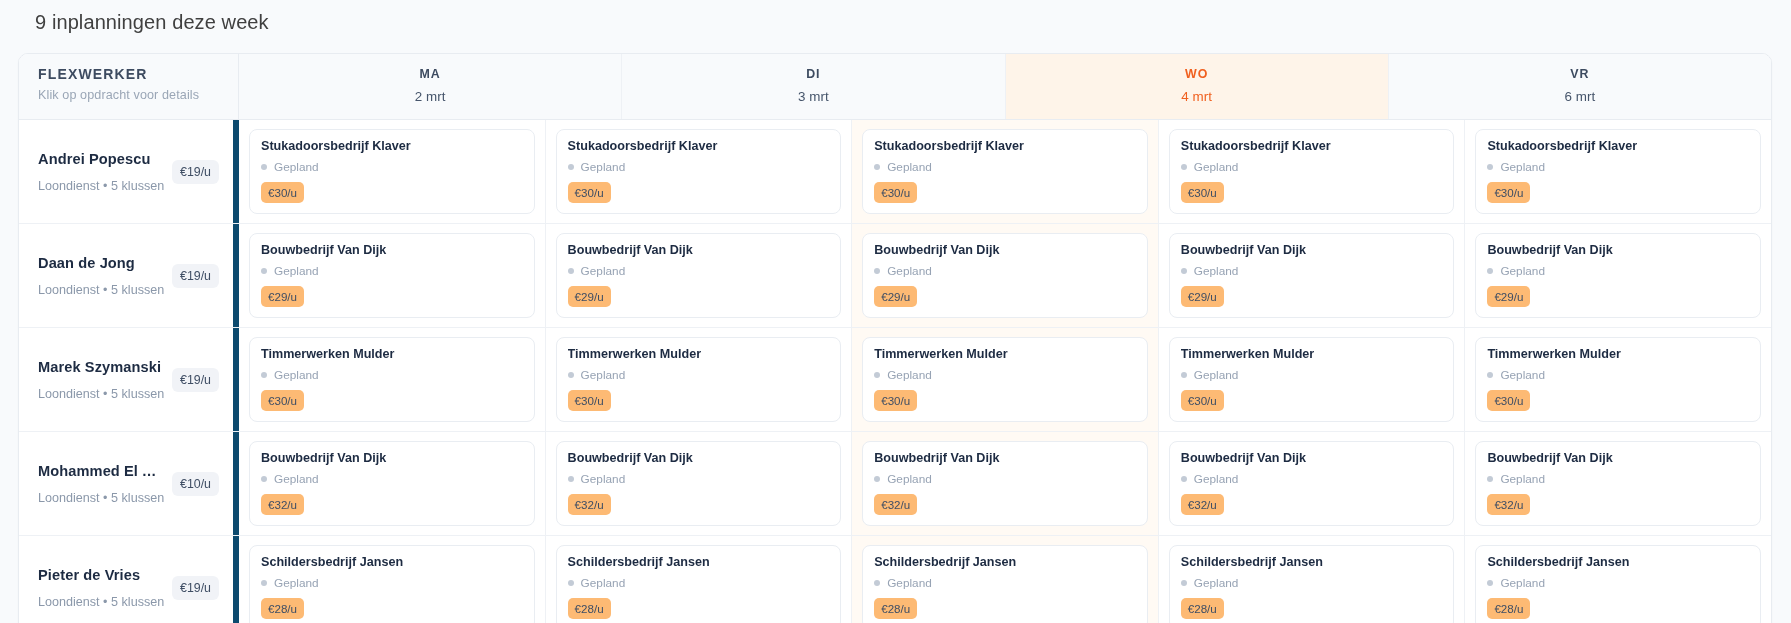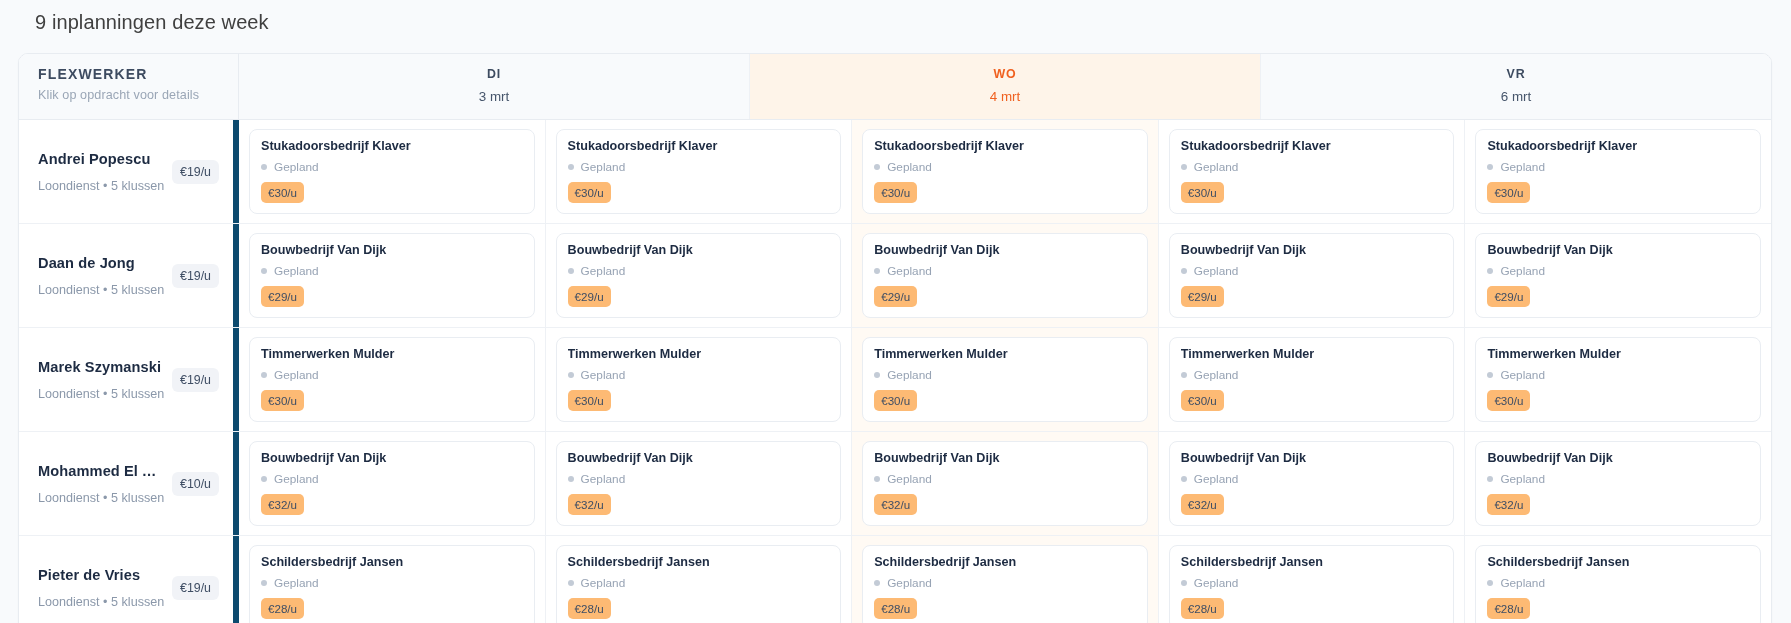--- a/index.html
+++ b/index.html
@@ -202,20 +202,24 @@
 
   <div class="grid-shell">
 
     <div class="row head-row">
       <div class="head-worker">
         <div class="title">FLEXWERKER</div>
         <div class="sub">Klik op opdracht voor details</div>
       </div>
       <div id="head-days" style="display:flex;flex:1 1 auto;min-width:0;">
           <div class="head-day">
+            <div class="dow">MA</div>
+            <div class="date">2 mrt</div>
+          </div>
+          <div class="head-day">
             <div class="dow">DI</div>
             <div class="date">3 mrt</div>
           </div>
           <div class="head-day today">
             <div class="dow">WO</div>
             <div class="date">4 mrt</div>
           </div>
           <div class="head-day">
             <div class="dow">VR</div>
             <div class="date">6 mrt</div>

